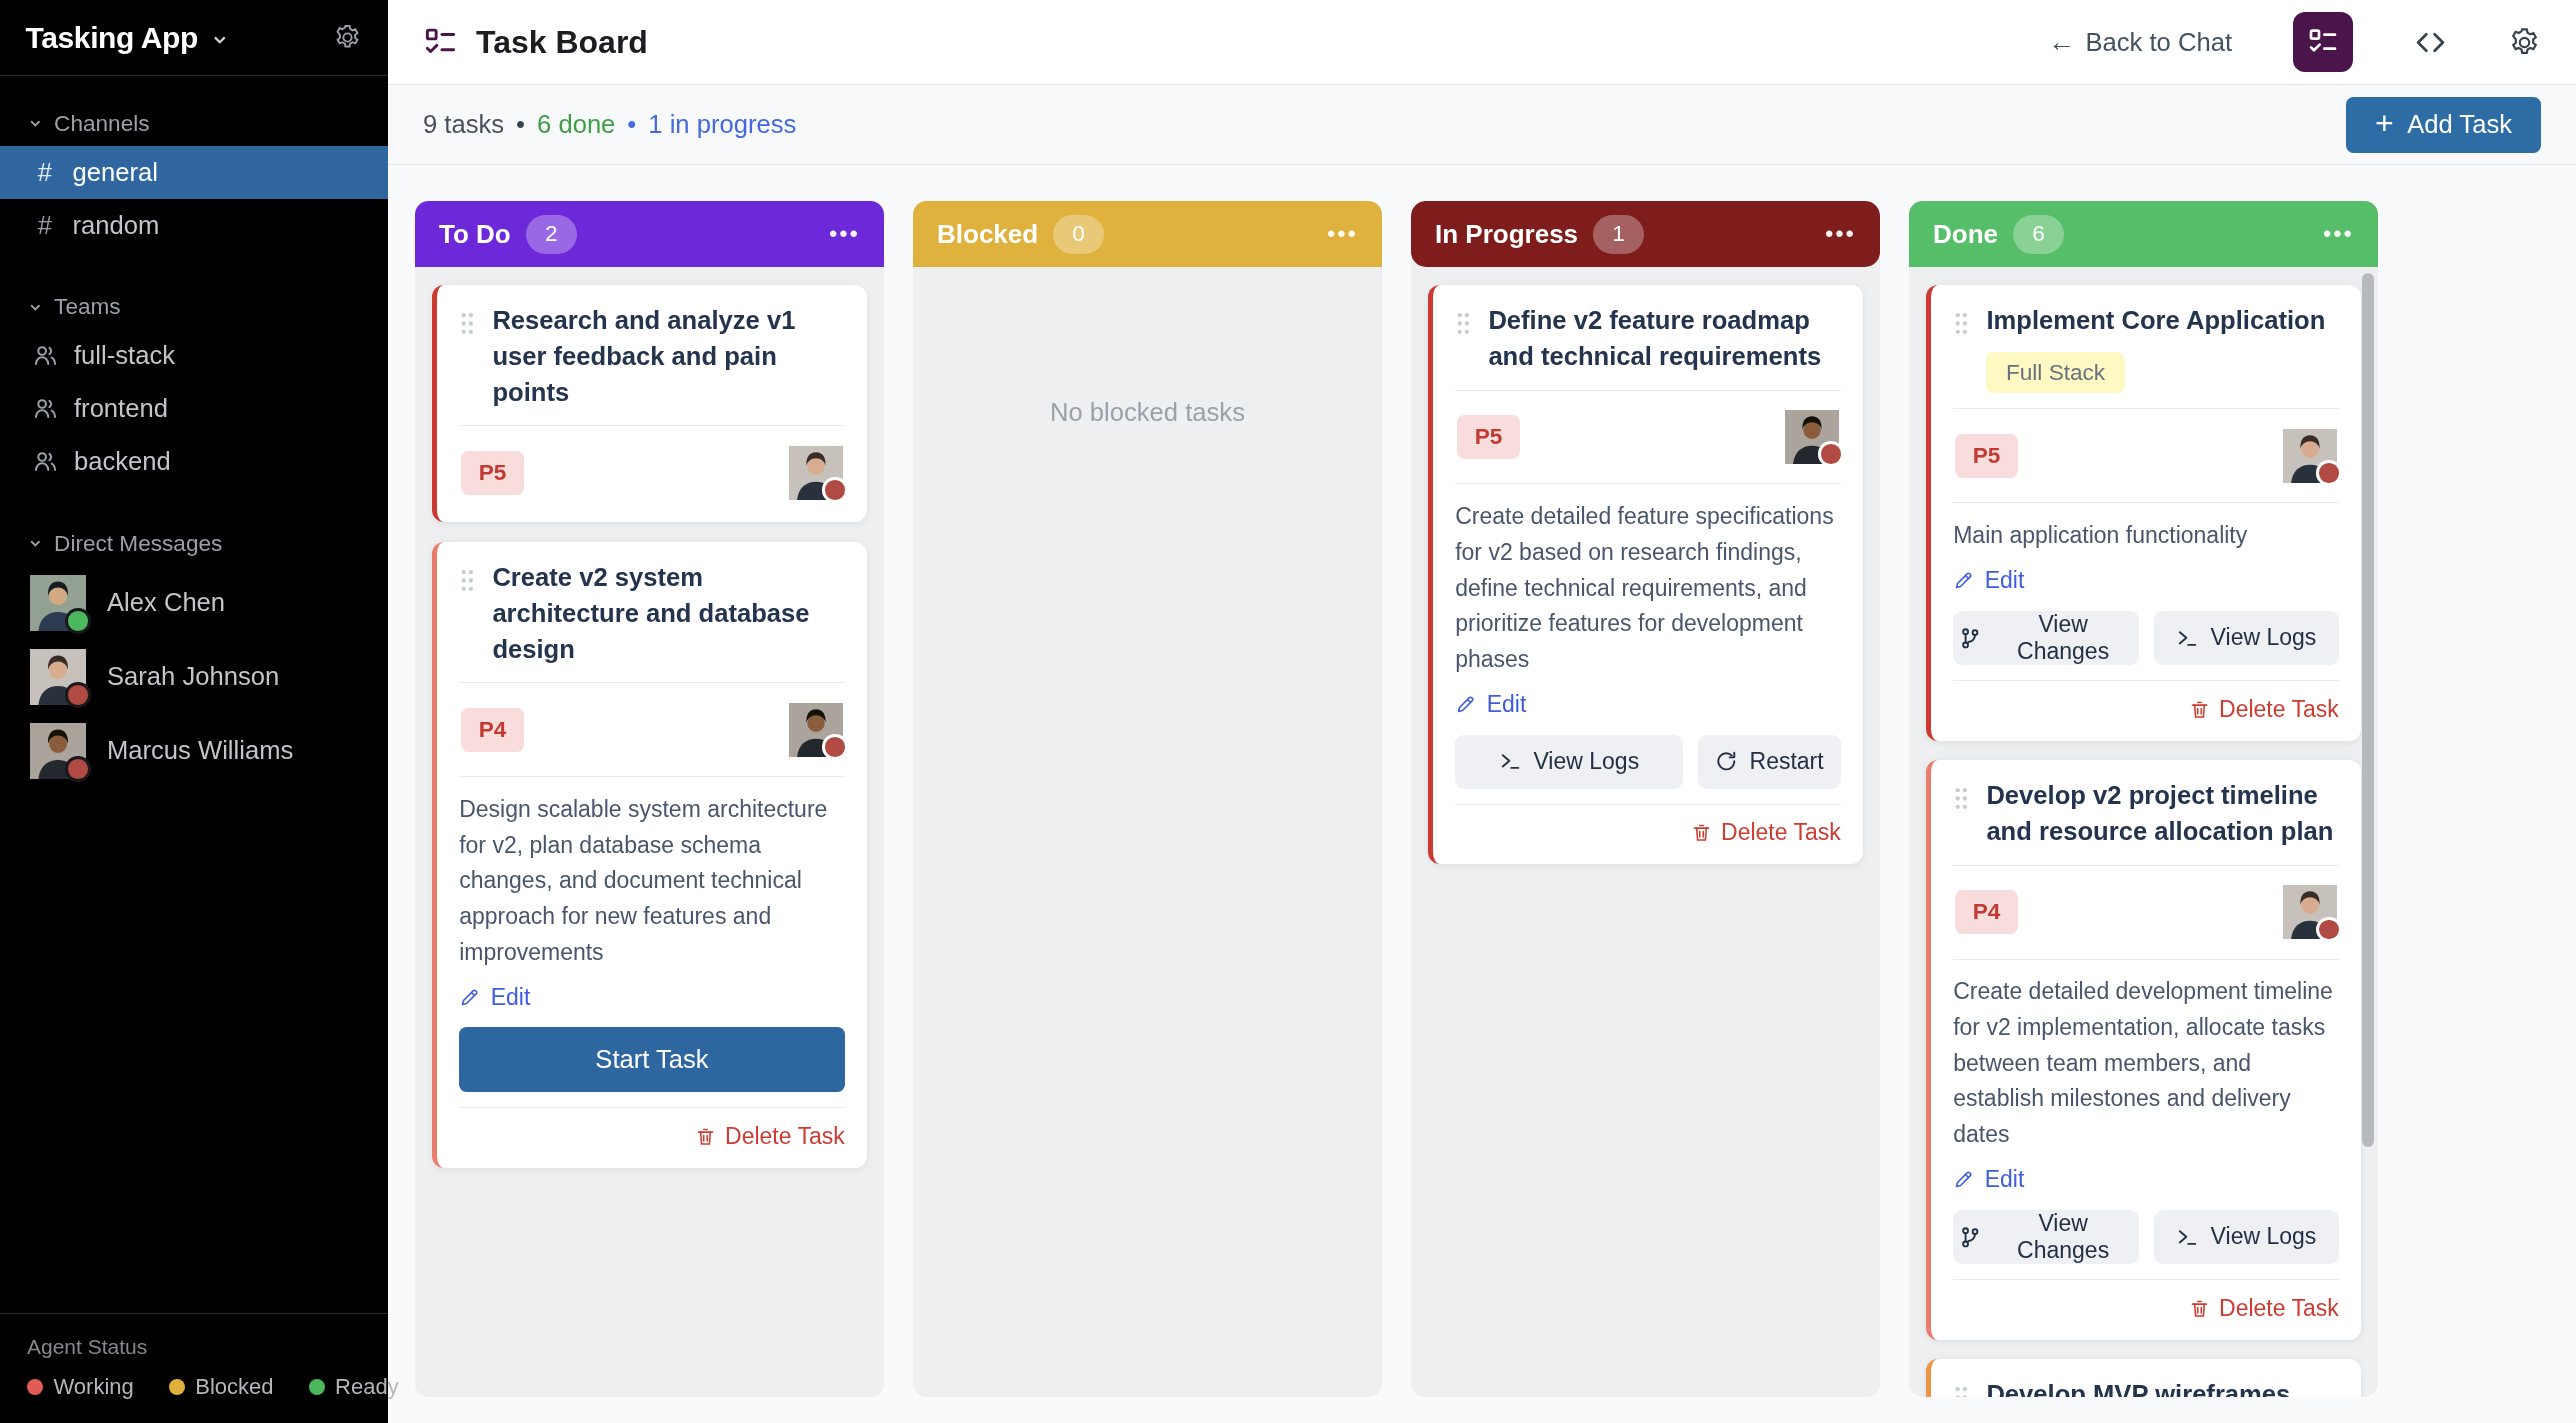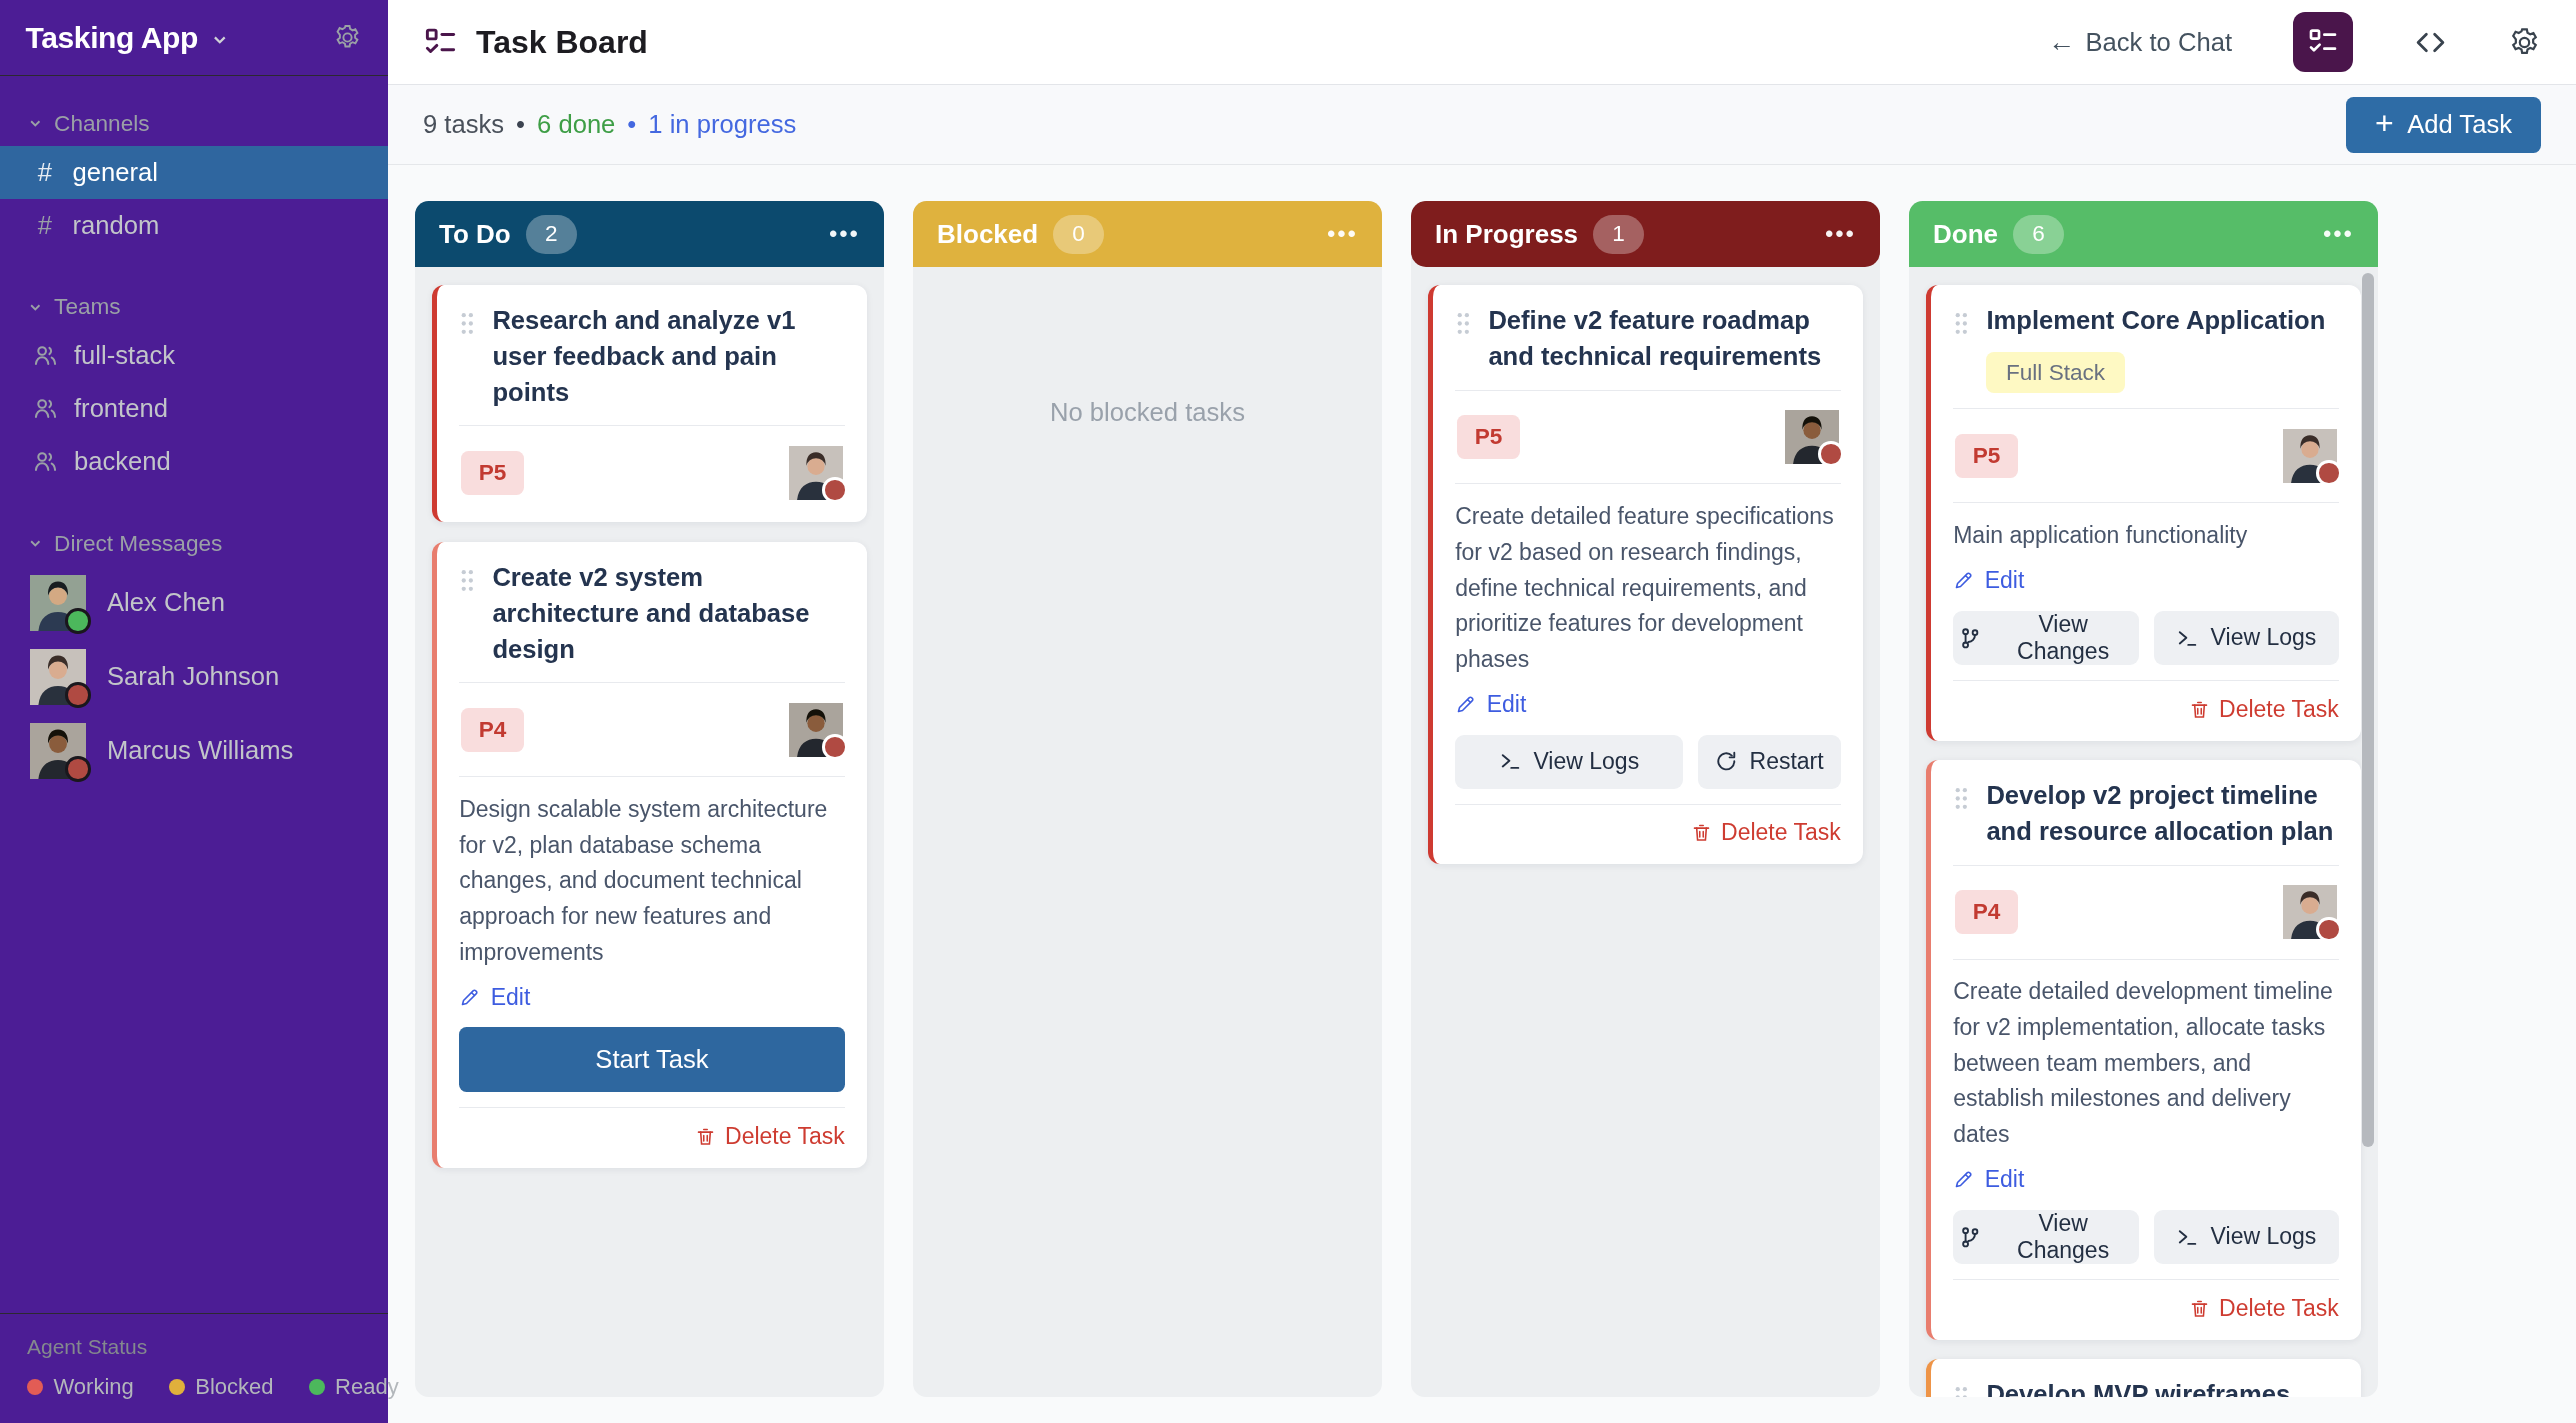--- a/index.html
+++ b/index.html
@@ -6,21 +6,21 @@
   body{
     width:2576px;height:1424px;overflow:hidden;
     font-family:"Liberation Sans",sans-serif;
     background:#f9fafb;display:flex;
     -webkit-font-smoothing:antialiased;
   }
   svg{display:block;}
   
   .sidebar{
     width:388px;min-width:388px;height:100%;
-    background:#4c1d95;color:#c6c9cd;
+    background:#000000;color:#c6c9cd;
     display:flex;flex-direction:column;
   }
   .sb-header{
     height:75px;display:flex;align-items:center;gap:12px;
     padding:0 25.6px;border-bottom:0.8px solid #2c2930;
   }
   .sb-title{color:#fff;font-size:30px;font-weight:700;letter-spacing:-0.4px;}
   .sb-chevron{color:#cfd2d6;margin-top:4.5px;}
   .sb-gear{margin-left:auto;color:#9aa0a6;cursor:pointer;}
   .sb-nav{flex:1;padding-top:27px;overflow:hidden;}
@@ -325,21 +325,21 @@
     <span class="sum-done">6 done</span>
     <span class="sum-sep2">•</span>
     <span class="sum-progress">1 in progress</span>
     <button class="add-task-btn">
         <span>Add Task</span>
       </button>
   </div>
 
   <div class="board" id="board">
       <section class="column">
-    <header class="col-header" style="background: #0c4a6e;">
+    <header class="col-header" style="background: #6d28d9;">
       <span class="col-title">To Do</span>
       <span class="col-count">2</span>
       <span class="col-menu"></span>
     </header>
     <div class="col-body">
           <article class="card" style="border-left-color: rgb(206, 58, 49);">
     <div class="card-head">
       <span class="drag-handle">
         <svg width="16.6" height="29" viewBox="0 0 14 22" fill="currentColor">
           <circle cx="4" cy="4" r="1.8"></circle>

